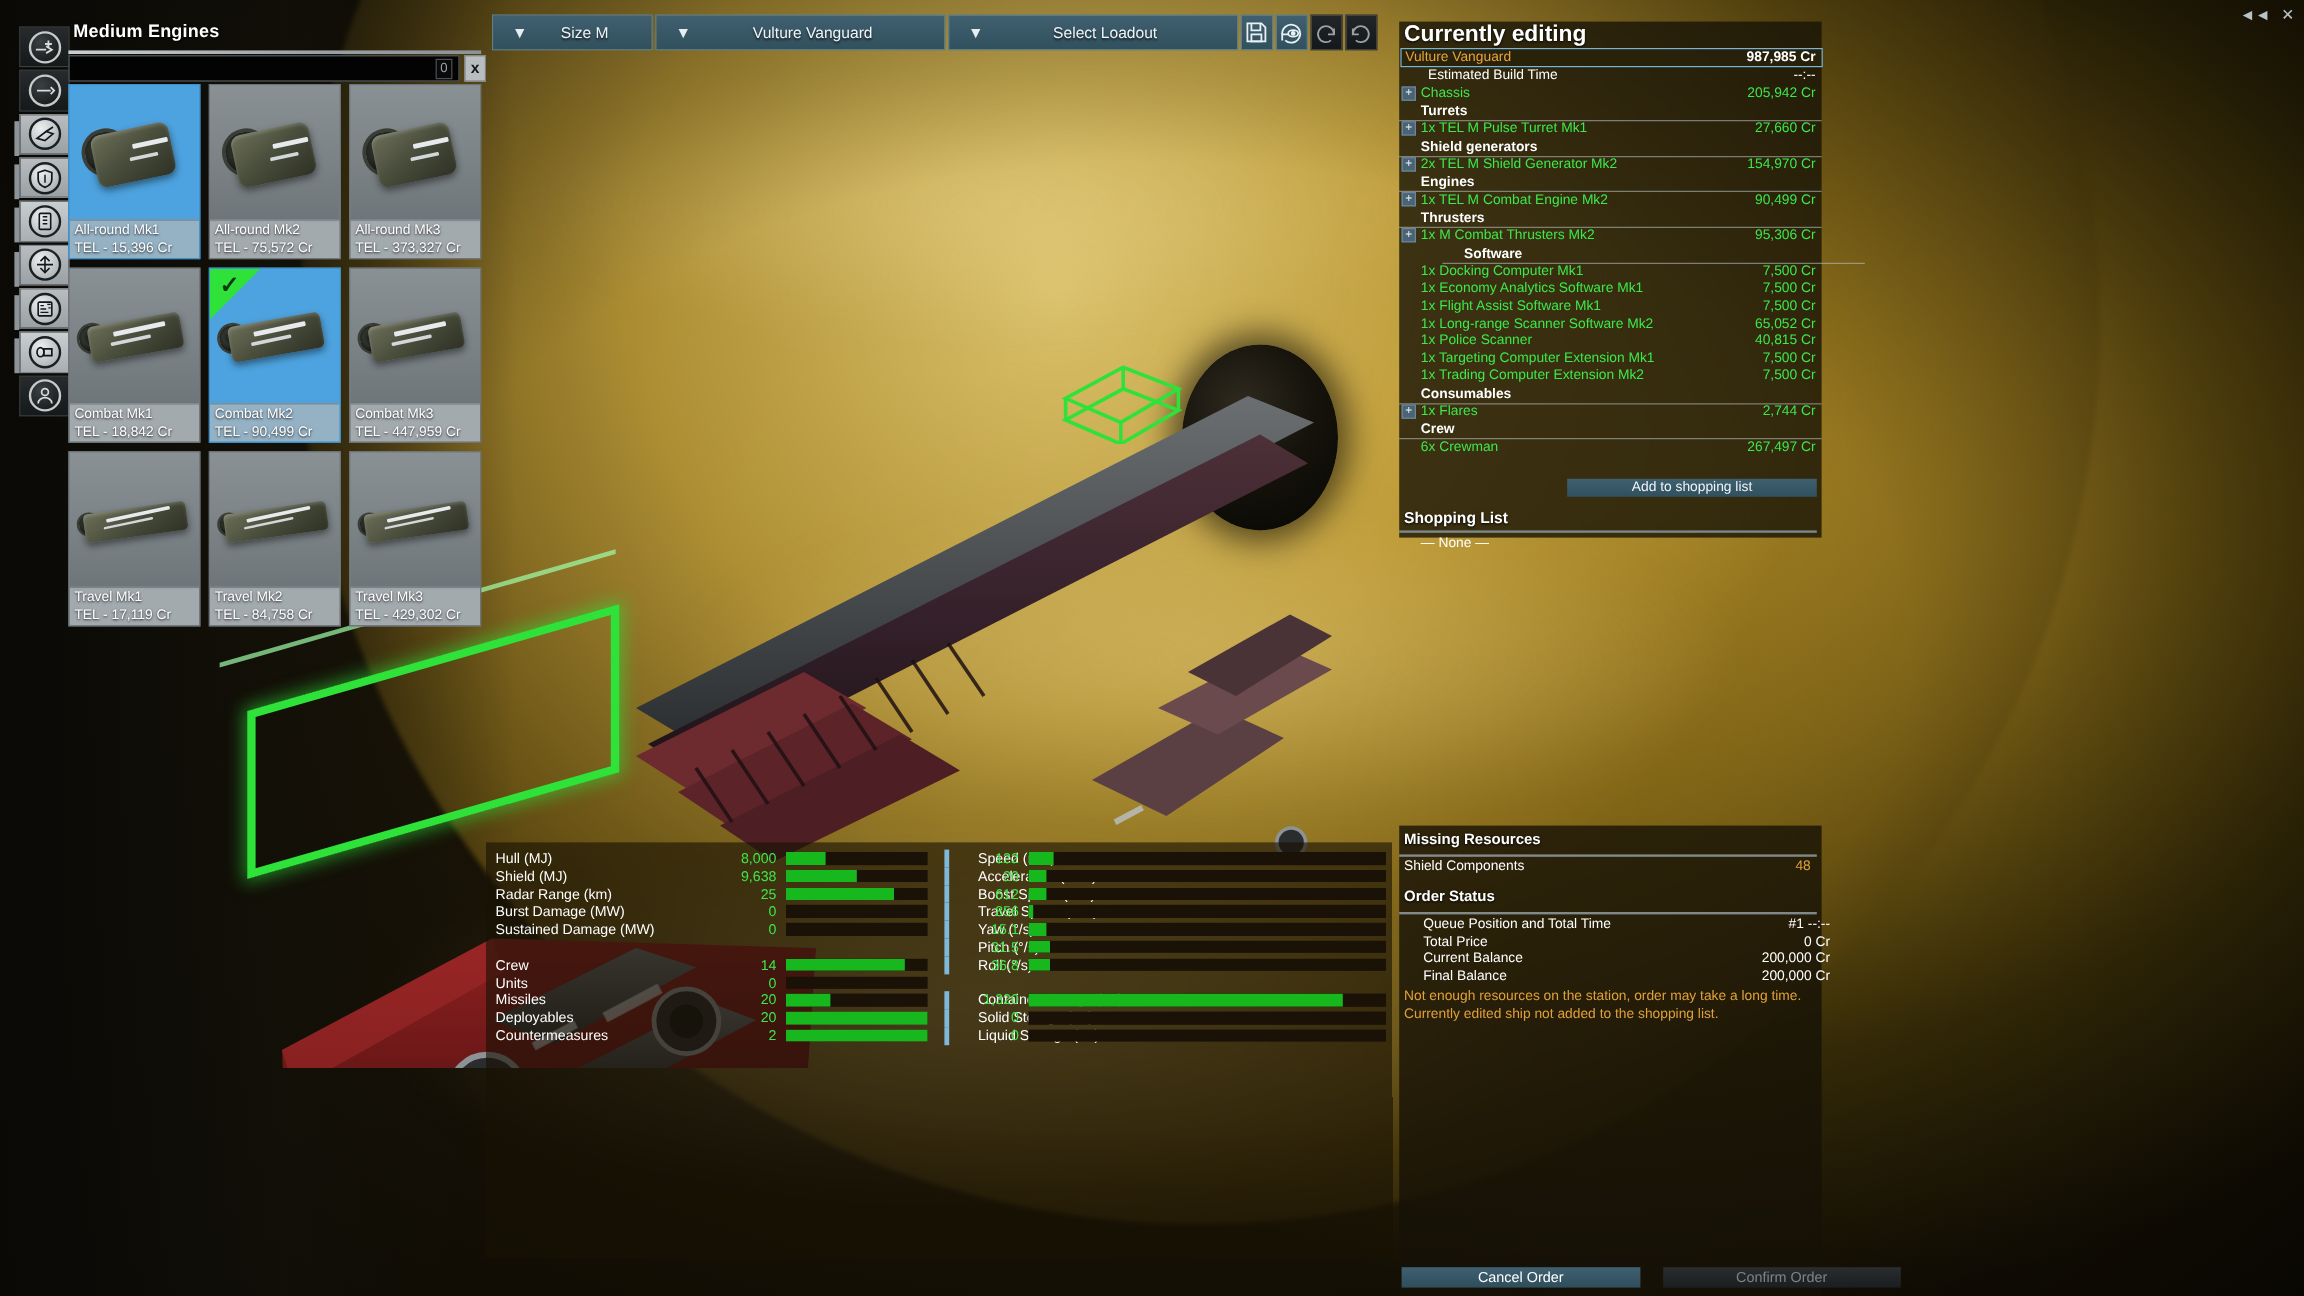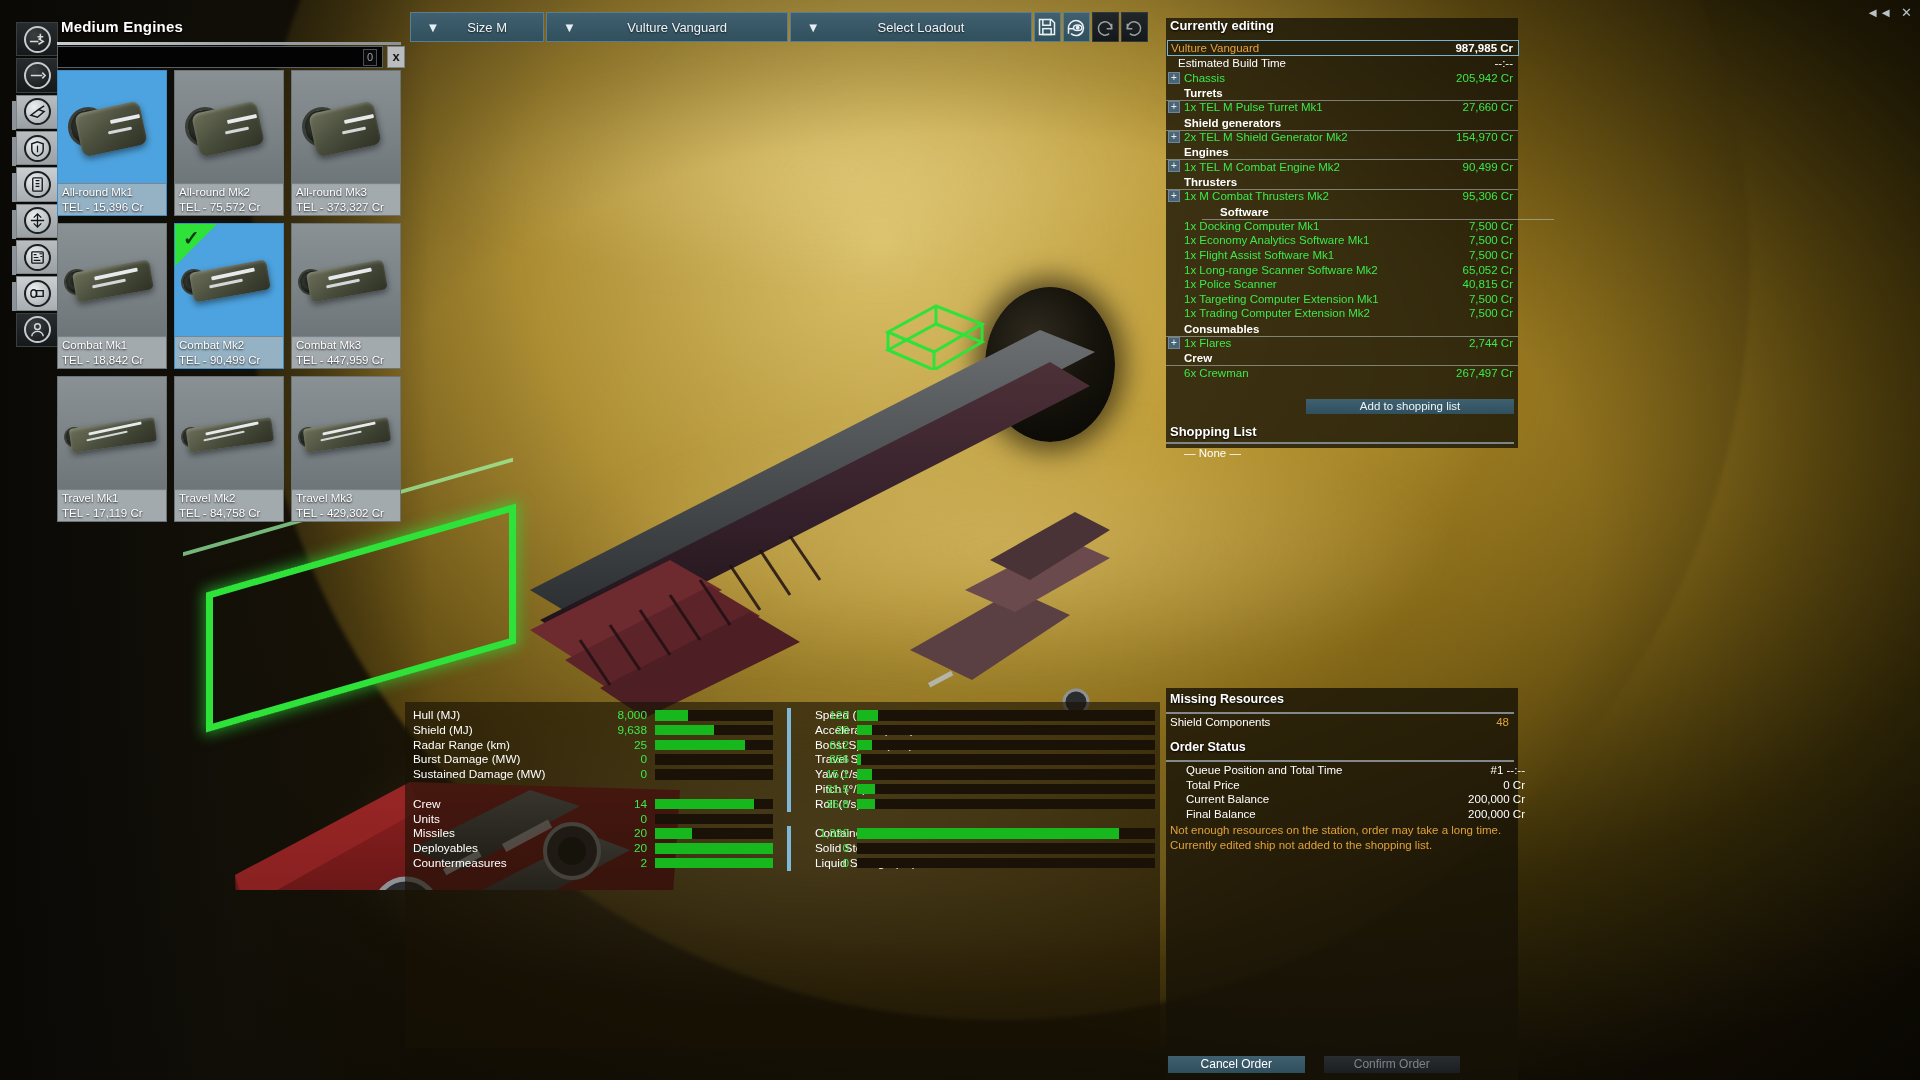--- a/index.html
+++ b/index.html
@@ -190,42 +190,42 @@
   
   #wincontrols { position:absolute; right:8px; top:6px; z-index:60; display:flex; gap:9px; }
   #wincontrols span { color:#b9c3c7; font-size:13px; line-height:13px; cursor:pointer; }
 
   
   #buildpanel {
     position:absolute; left:1166px; top:18px; width:352px; height:430px; z-index:45;
     background:rgba(22,18,6,.78);
   }
   #bp-title {
-    position:absolute; left:4px; top:0; font-size:13px; font-weight:bold; color:#fff;
+    position:absolute; left:4px; top:0; font-size:19px; font-weight:bold; color:#fff;
     text-shadow:0 1px 2px #000;
   }
   #bp-rows { position:absolute; left:0; top:22px; width:352px; }
   .bprow {
     position:relative; height:14.6px; display:flex; align-items:center;
     font-size:11.5px; white-space:nowrap;
   }
   .bprow .plus {
     position:absolute; left:2px; top:1px; width:12px; height:12px;
     background:#4a6375; border:1px solid #6d8799; color:#e9f2f7;
     font-size:10px; line-height:10px; text-align:center; cursor:pointer;
   }
   .bprow .nm { position:absolute; left:18px; }
   .bprow .val { position:absolute; right:5px; }
   .bprow.ship {
     height:16px; background:rgba(40,34,12,.85);
     border:1px solid #79b4d4; margin:0 1px;
   }
   .bprow.ship .nm { left:3px; color:#e8a33c; font-weight:normal; }
   .bprow.ship .val { color:#fff; font-weight:bold; }
-  .bprow.sub .nm { left:12px; color:#fff; }
+  .bprow.sub .nm { left:24px; color:#fff; }
   .bprow.sub .val { color:#fff; }
   .bprow.item .nm { color:#3ce84a; }
   .bprow.item .val { color:#3ce84a; }
   .bprow.item.nop .nm { left:18px; }
   .bprow.header {
     height:15px; border-bottom:1px solid rgba(190,196,200,.55);
     margin:1px 4px 1px 0;
   }
   .bprow.header .nm { left:18px; color:#fff; font-weight:bold; font-size:11.5px; }
   #addbtn {
@@ -249,21 +249,21 @@
     position:absolute; left:4px; font-size:12.5px; font-weight:bold; color:#fff;
     text-shadow:0 1px 2px #000;
   }
   .op-div { position:absolute; left:0; width:348px; height:2px; background:rgba(160,172,180,.75); }
   .oprow {
     position:absolute; left:0; width:348px; height:14.6px; font-size:11.5px;
   }
   .oprow .nm { position:absolute; left:4px; color:#fff; }
   .oprow .val { position:absolute; right:5px; }
   .warn { position:absolute; left:4px; font-size:11.5px; color:#e0a13a; }
-  #btnrow { position:absolute; left:2px; bottom:7px; width:292px; height:17px; display:flex; gap:19px; }
+  #btnrow { position:absolute; left:2px; bottom:7px; width:416px; height:17px; display:flex; gap:19px; }
   #cancel-order {
     flex:1; background:linear-gradient(180deg,#3f6070,#2f4e5c); color:#fff;
     font-size:12px; text-align:center; line-height:17px; cursor:pointer;
   }
   #confirm-order {
     flex:1; background:linear-gradient(180deg,#2a2d2f,#1b1e20); color:#7d8488;
     font-size:12px; text-align:center; line-height:17px; cursor:pointer;
   }
 
   

